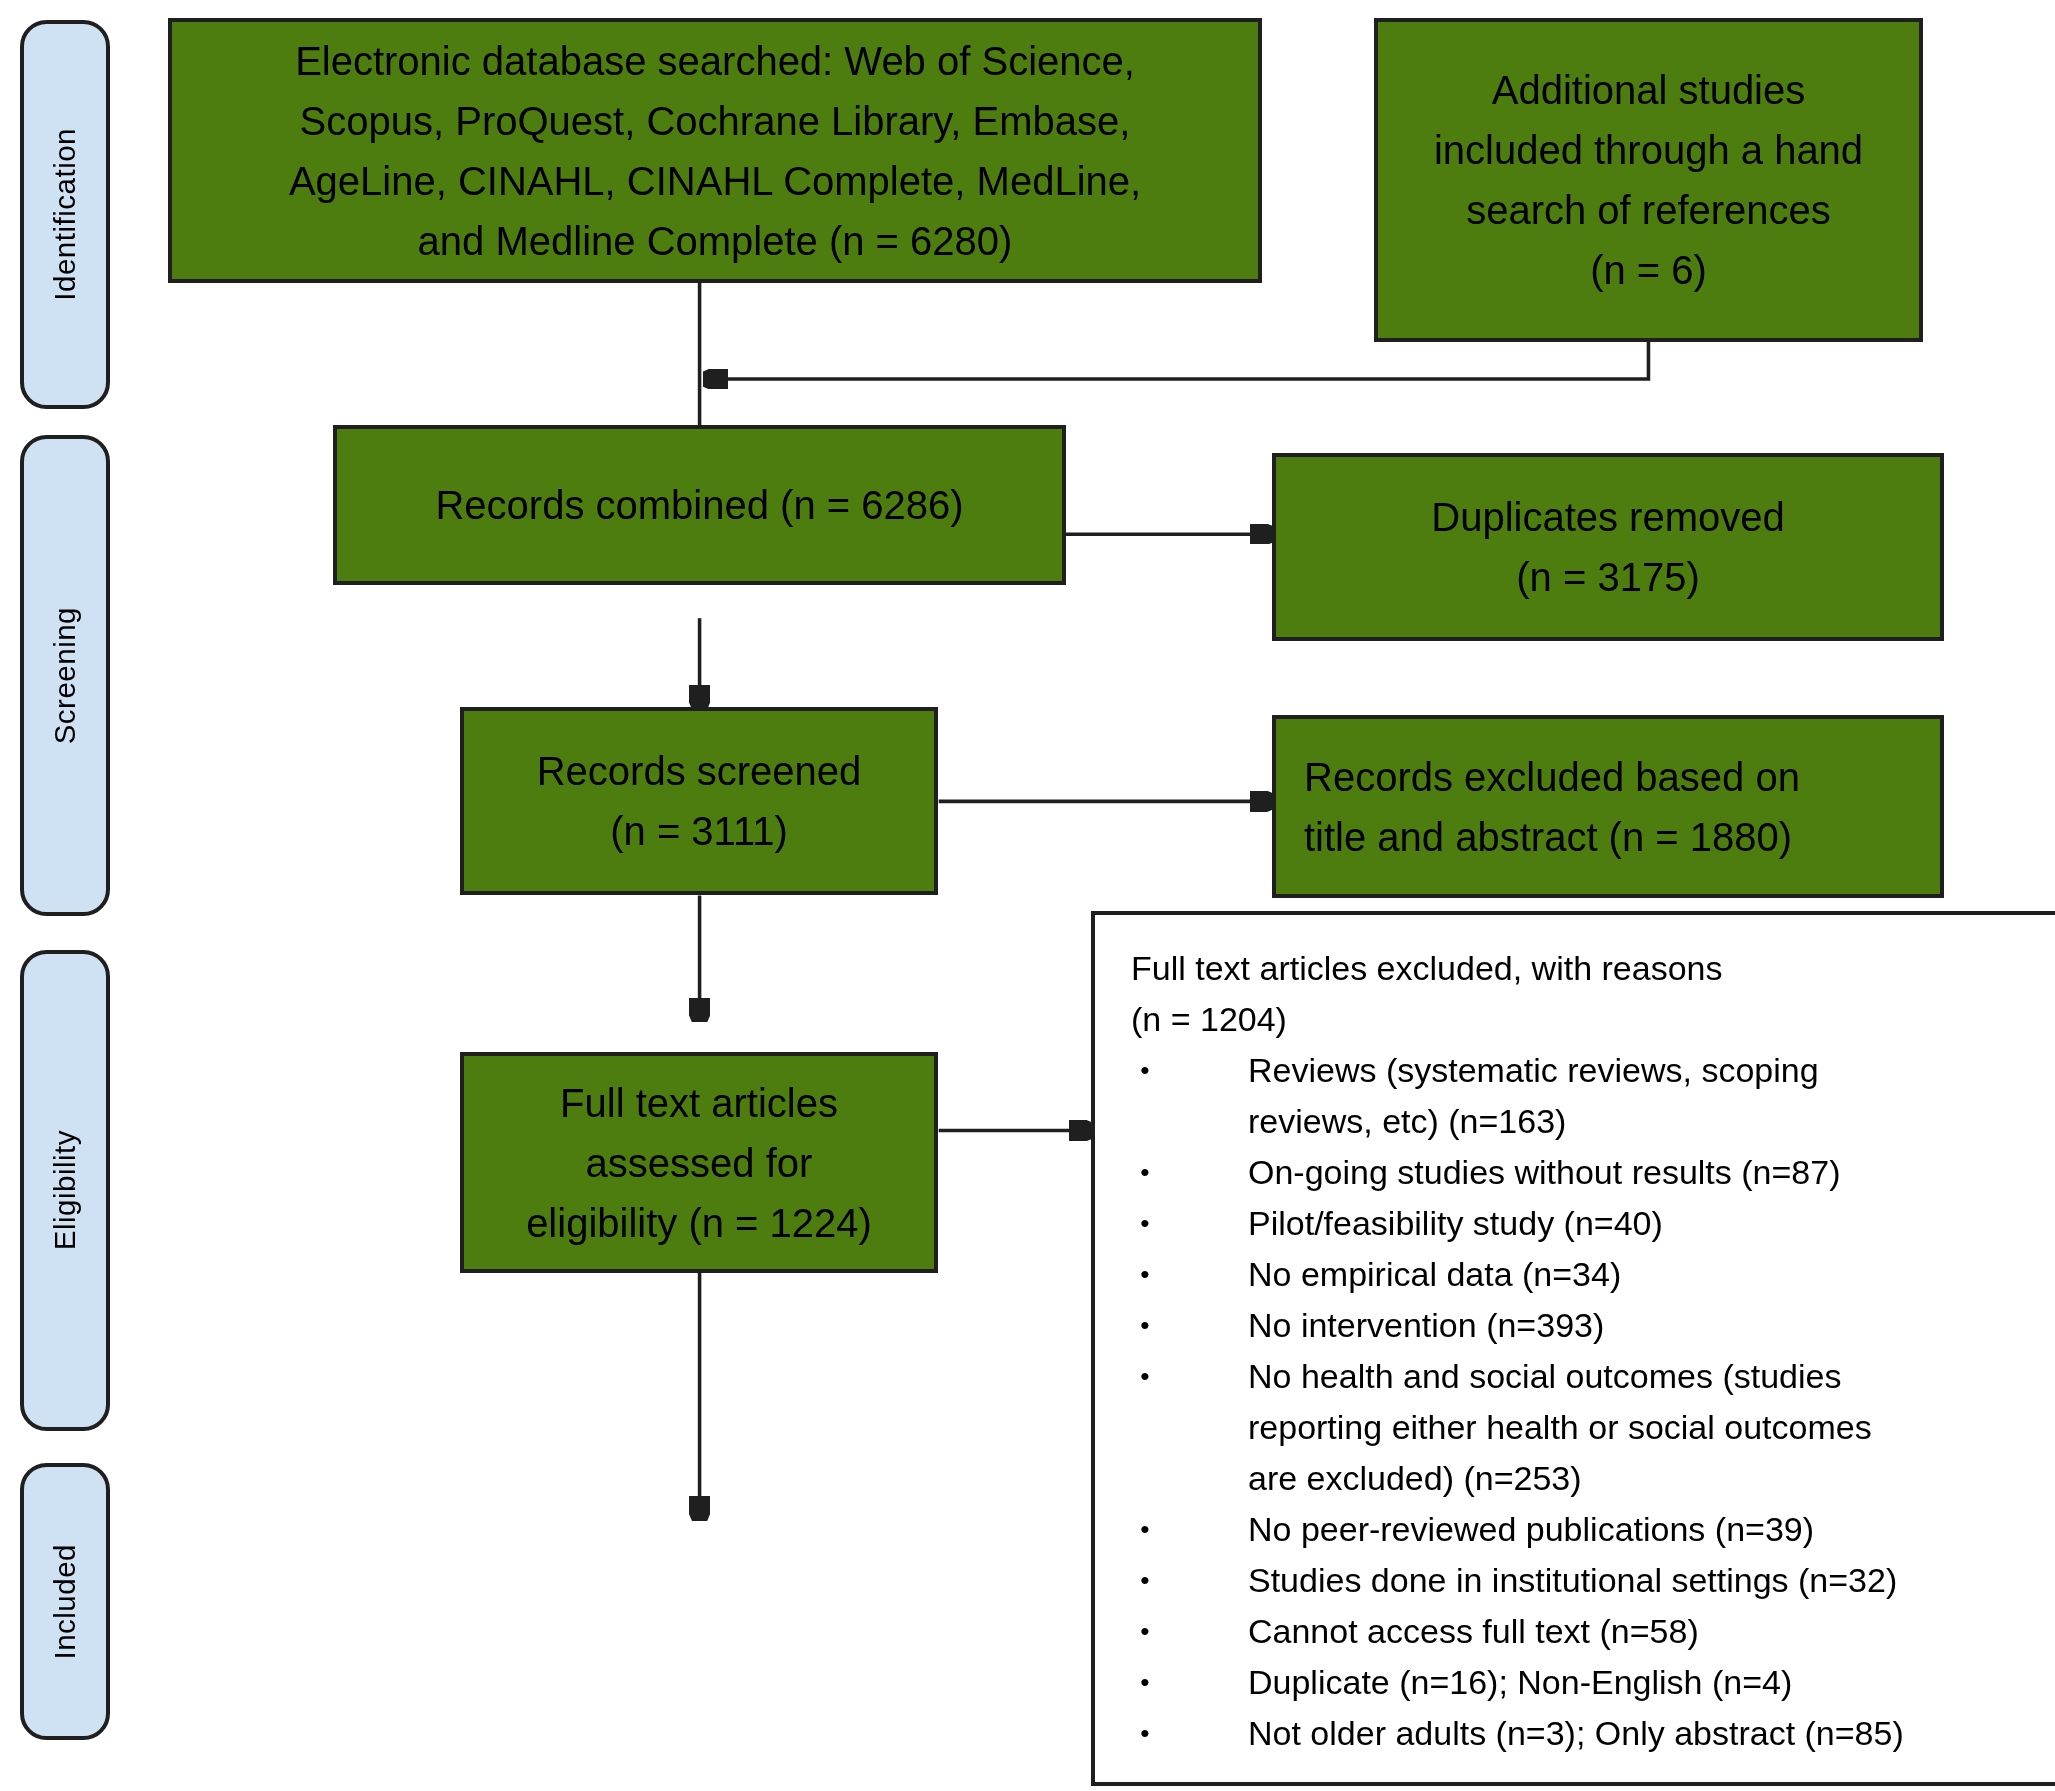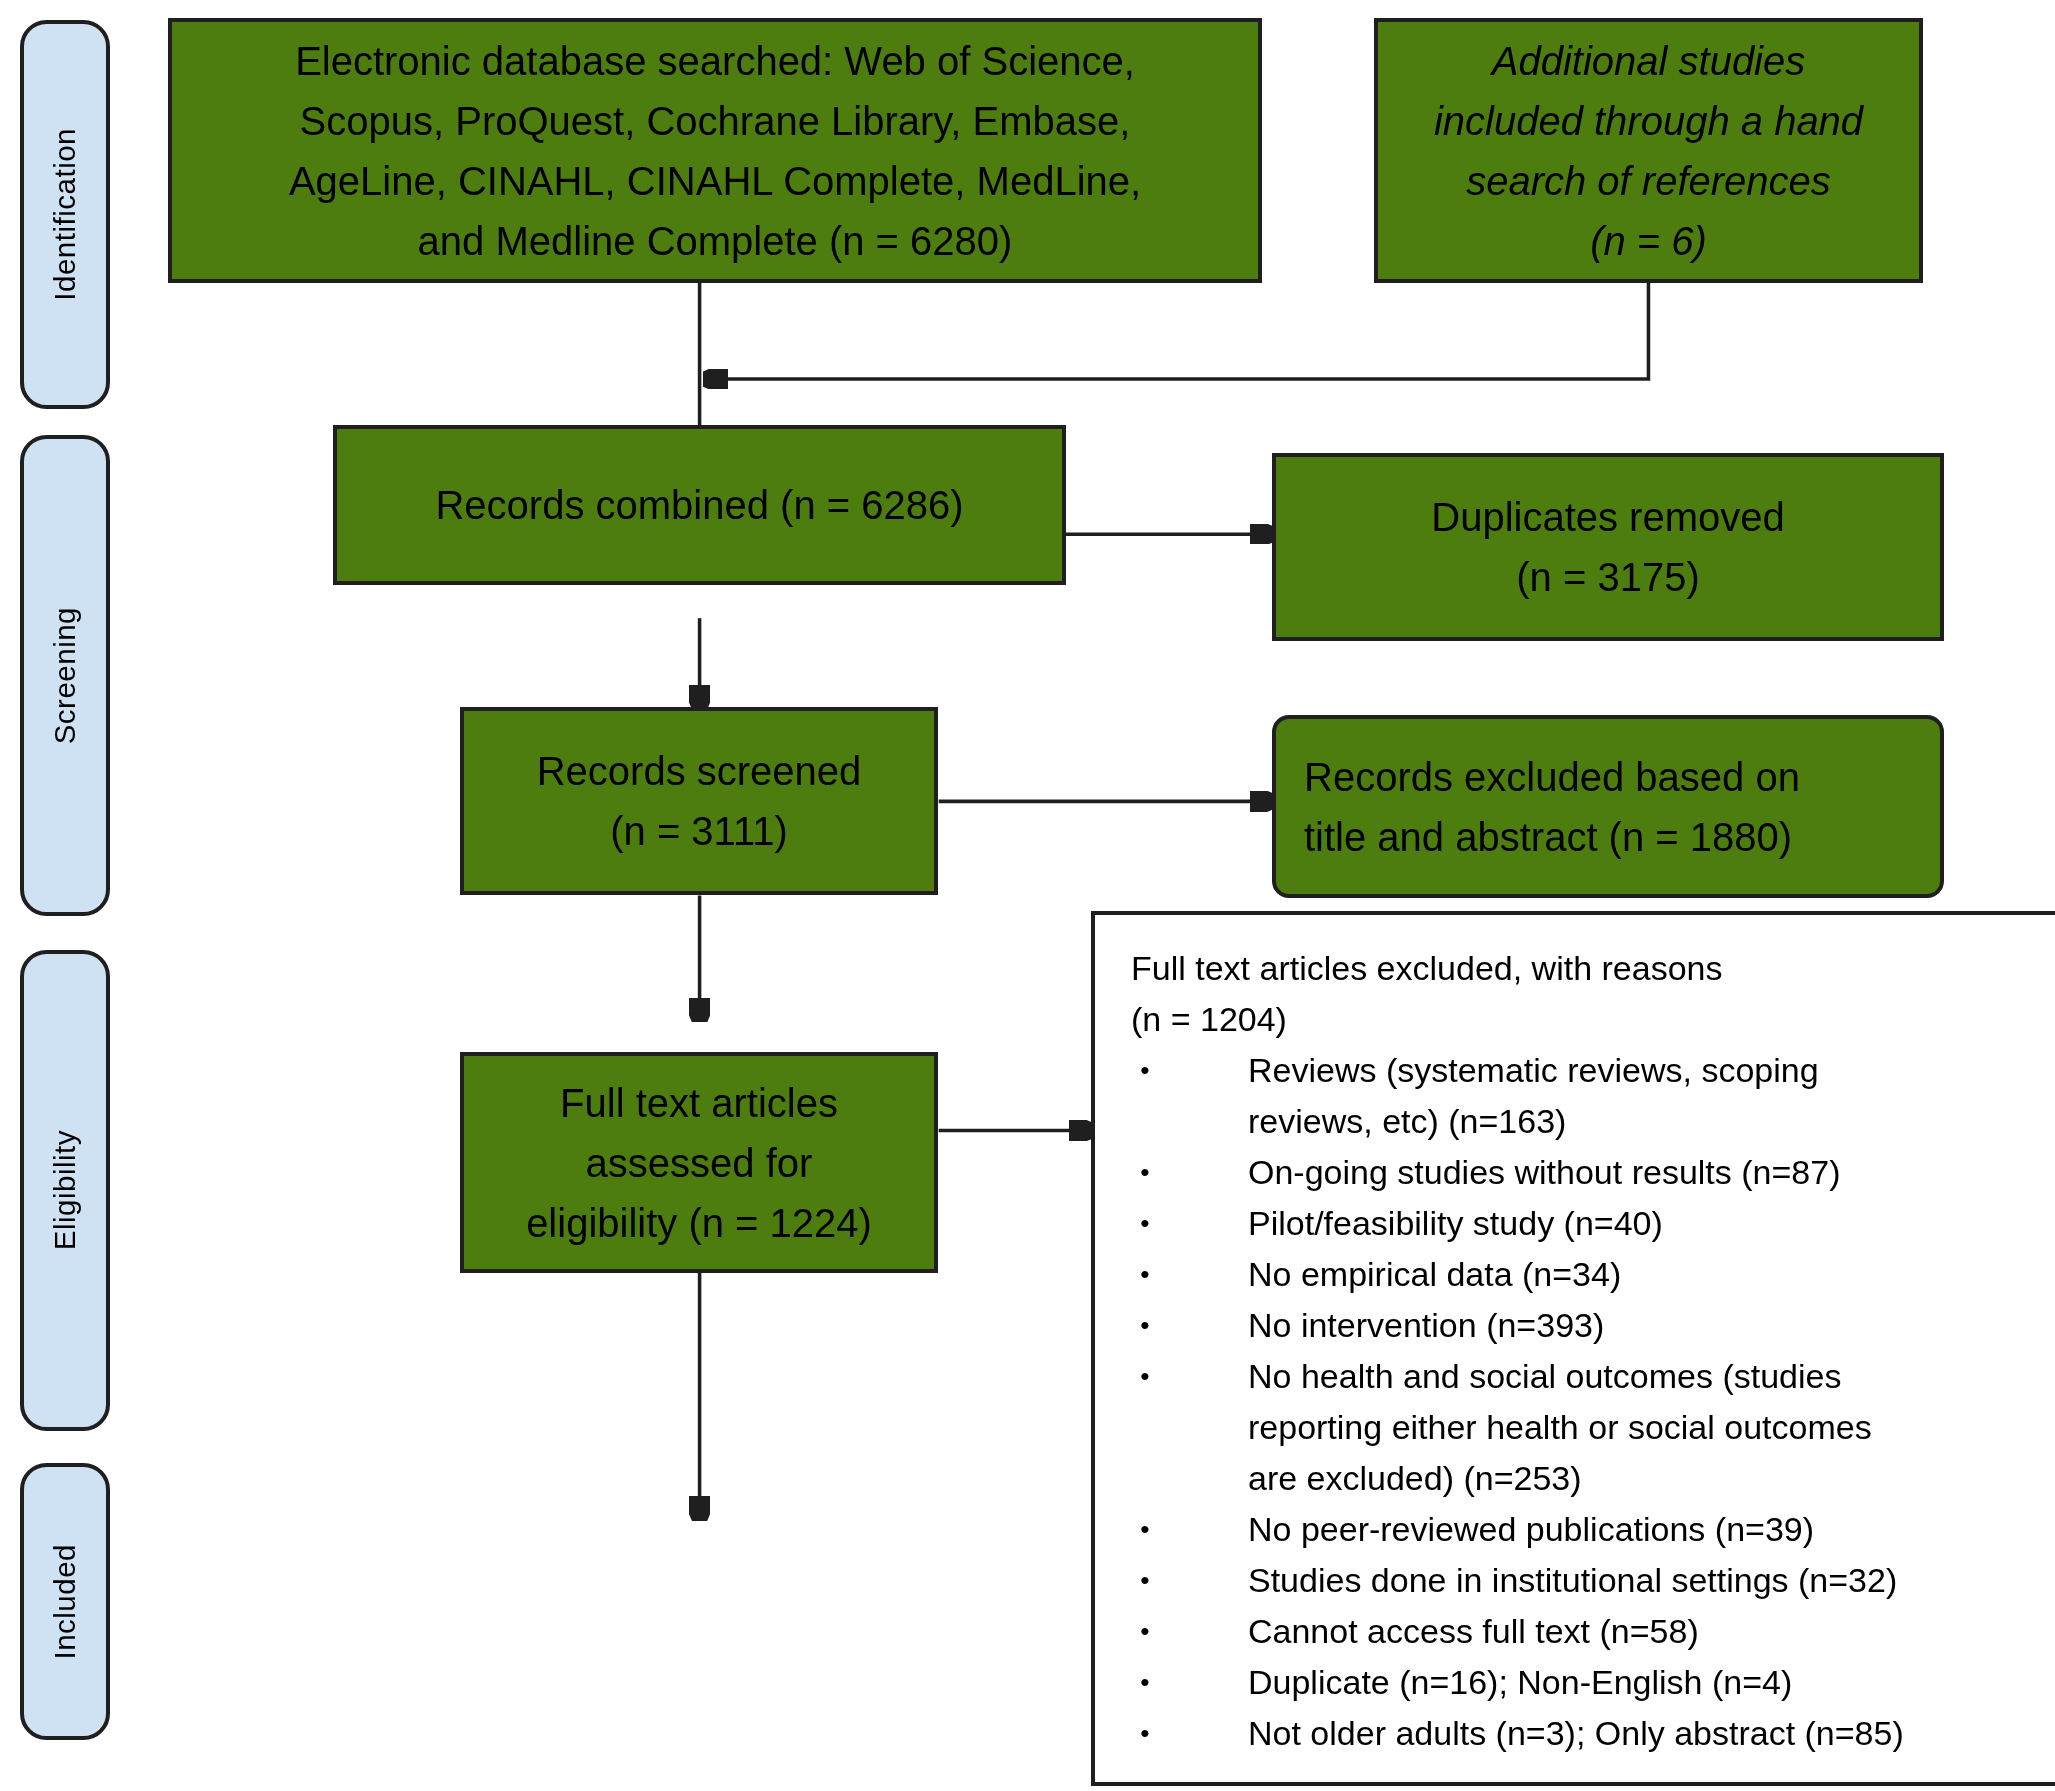--- a/index.html
+++ b/index.html
@@ -108,42 +108,42 @@
     <span>Included</span>
   </div>
 
   <div class="box" style="left:168px; top:18px; width:1094px; height:265px;">
     <div class="txt">Electronic database searched: Web of Science,
 Scopus, ProQuest, Cochrane Library, Embase,
 AgeLine, CINAHL, CINAHL Complete, MedLine,
 and Medline Complete (n = 6280)</div>
   </div>
 
-  <div class="box" style="left:1374px; top:18px; width:549px; height:265px;font-style:italic;">
+  <div class="box" style="left:1374px; top:18px; width:549px; height:324px;">
     <div class="txt">Additional studies
 included through a hand
 search of references
 (n = 6)</div>
   </div>
 
   <div class="box" style="left:333px; top:425px; width:733px; height:160px;">
     <div class="txt">Records combined (n = 6286)</div>
   </div>
 
   <div class="box" style="left:1272px; top:453px; width:672px; height:188px;">
     <div class="txt">Duplicates removed
 (n = 3175)</div>
   </div>
 
   <div class="box" style="left:460px; top:707px; width:478px; height:188px;">
     <div class="txt">Records screened
 (n = 3111)</div>
   </div>
 
-  <div class="box align-left" style="left:1272px; top:715px; width:672px; height:183px;border-radius:17px;">
+  <div class="box align-left" style="left:1272px; top:715px; width:672px; height:183px;">
     <div class="txt">Records excluded based on
 title and abstract (n = 1880)</div>
   </div>
 
   <div class="box" style="left:460px; top:1020px; width:478px; height:221px;margin-top:32px;">
     <div class="txt">Full text articles
 assessed for
 eligibility (n = 1224)</div>
   </div>
 

